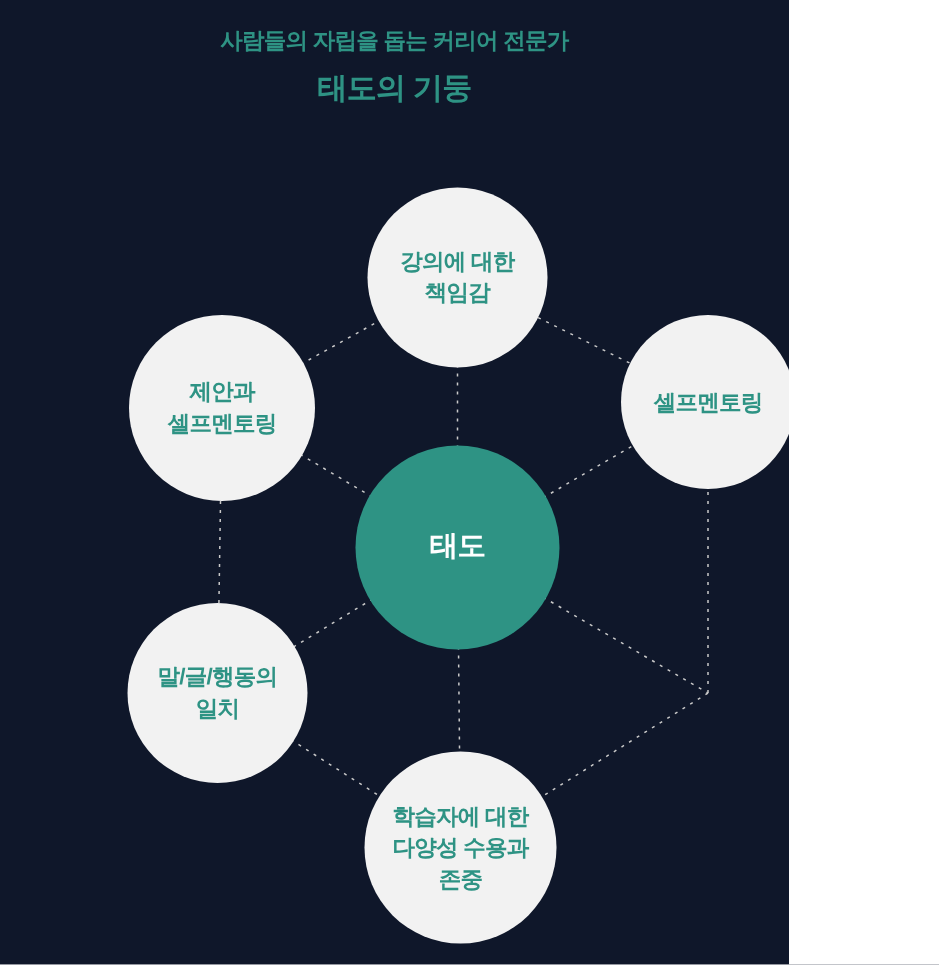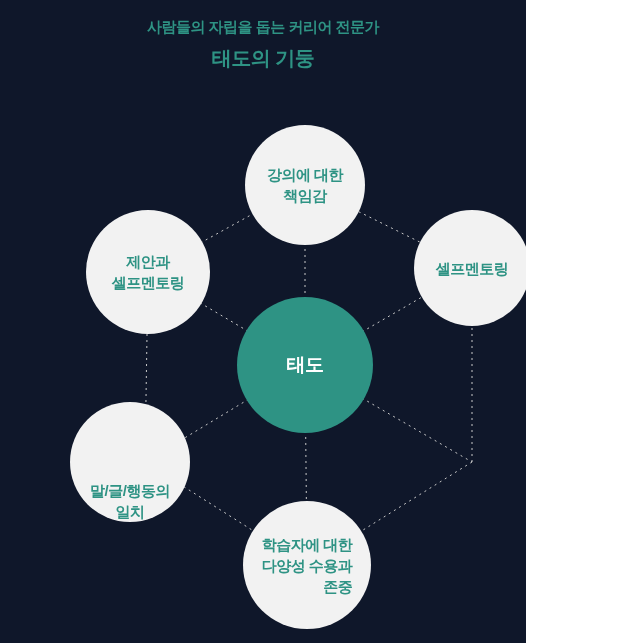--- a/index.html
+++ b/index.html
@@ -57,23 +57,23 @@
     line-height:1.4;
     letter-spacing:-0.5px;
     white-space:pre-line;
     padding:0 6px;
   }
   .n-top{left:245px;top:125px;width:120px;height:120px;}
   .n-top-left{left:86px;top:210px;width:124px;height:124px;}
   .n-top-right{left:414px;top:210px;width:116px;height:116px;}
   .n-center{left:237px;top:297px;width:136px;height:136px;background:var(--accent);}
   .n-center .label{color:#ffffff;font-size:19px;font-weight:800;}
-  .n-bottom-left{left:70px;top:402px;width:120px;height:120px;align-items:flex-end;}
+  .n-bottom-left{left:85px;top:402px;width:120px;height:120px;}
   .n-bottom-right{left:414px;top:404px;width:116px;height:116px;}
-  .n-bottom{left:243px;top:501px;width:128px;height:128px;text-align:right;}
+  .n-bottom{left:243px;top:501px;width:128px;height:128px;}
 </style>
 </head>
 <body>
 
 <div class="page">
 
   <div class="header">
     <div class="subtitle">사람들의 자립을 돕는 커리어 전문가</div>
     <div class="title">태도의 기둥</div>
   </div>

